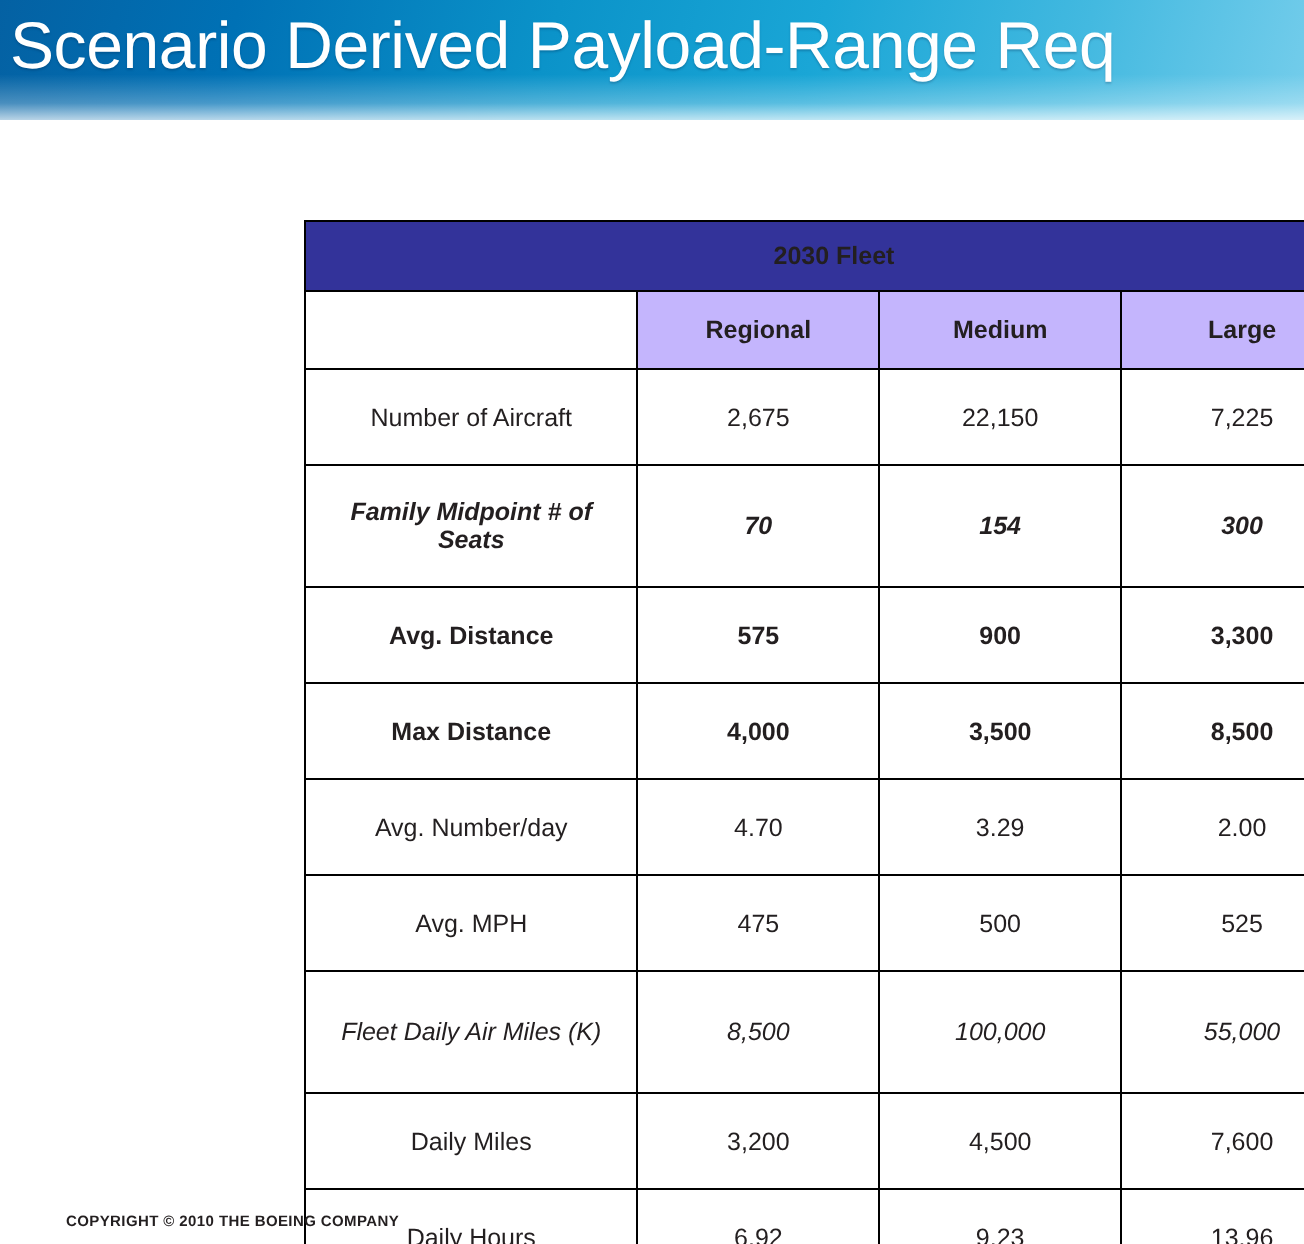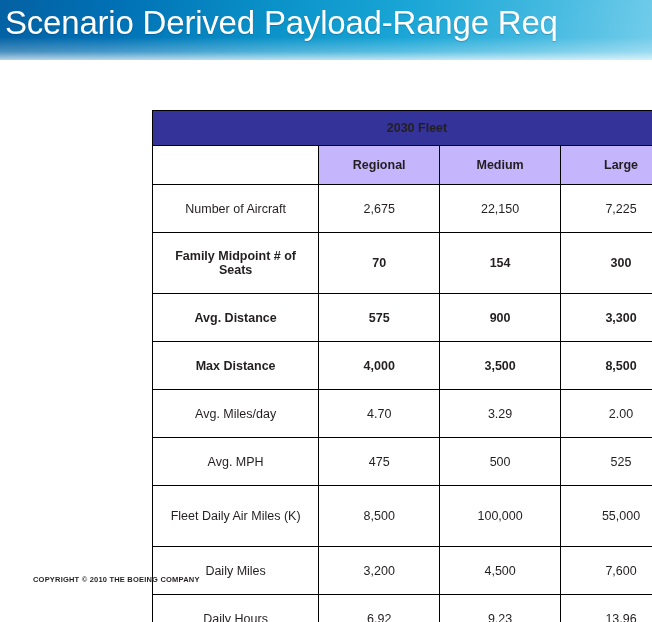--- a/index.html
+++ b/index.html
@@ -98,27 +98,27 @@
     color: #ffffff;
     font-weight: bold;
     font-size: 14px;
     height: 38px;
   }
 
   td.rowlabel { }
   td.b { font-weight: bold; }
 
   tr.h-normal td { height: 47px; }
-  tr.h-tall   td { height: 60px; }
+  tr.h-tall   td { height: 60px; font-style: italic; }
 
   
   #copyright {
     position: absolute;
     left: 33px;
-    top: 575px;
+    top: 606px;
     font-size: 7.5px;
     font-weight: bold;
     color: #231f20;
     letter-spacing: 0.2px;
     white-space: nowrap;
   }
 </style>
 </head>
 <body>
 
@@ -162,21 +162,21 @@
         <td class="b">900</td>
         <td class="b">3,300</td>
       </tr>
       <tr class="h-normal">
         <td class="rowlabel b">Max Distance</td>
         <td class="b">4,000</td>
         <td class="b">3,500</td>
         <td class="b">8,500</td>
       </tr>
       <tr class="h-normal">
-        <td class="rowlabel">Avg. Miles/day</td>
+        <td class="rowlabel">Avg. Number/day</td>
         <td>4.70</td>
         <td>3.29</td>
         <td>2.00</td>
       </tr>
       <tr class="h-normal">
         <td class="rowlabel">Avg. MPH</td>
         <td>475</td>
         <td>500</td>
         <td>525</td>
       </tr>

